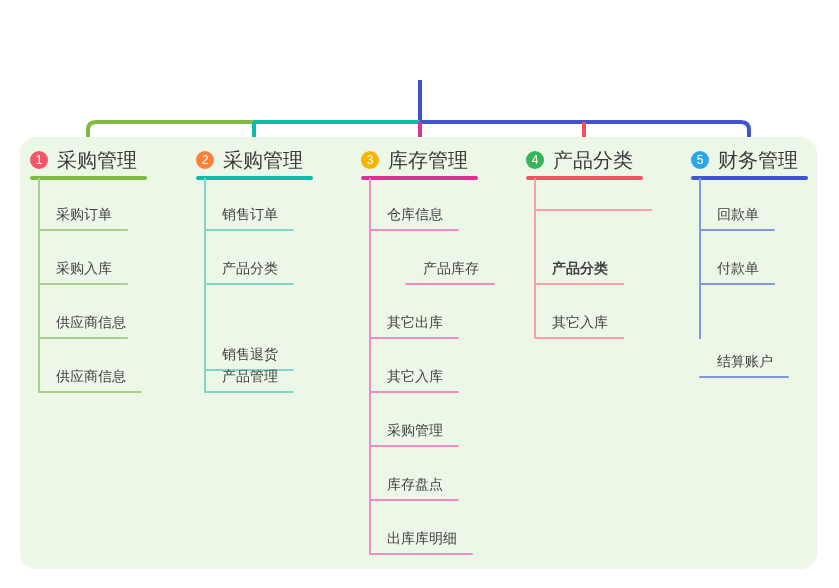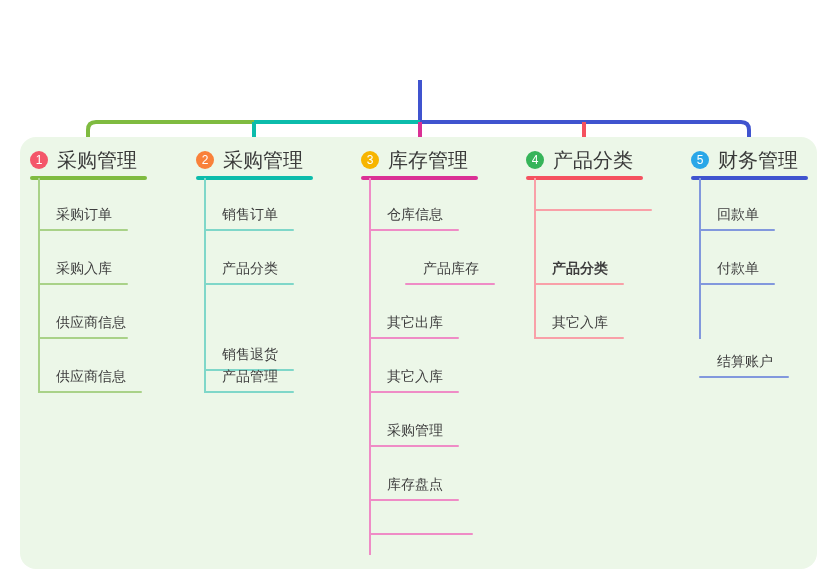--- a/index.html
+++ b/index.html
@@ -150,20 +150,21 @@
   </div>
           <div class="child" style="top: 274px;">
     <span class="child-label">采购管理</span>
     <div class="child-underline" style="background: rgb(239, 140, 198); width: 90px;"></div>
   </div>
           <div class="child" style="top: 328px;">
     <span class="child-label">库存盘点</span>
     <div class="child-underline" style="background: rgb(239, 140, 198); width: 90px;"></div>
   </div>
           <div class="child" style="top: 382px;">
+    <span class="child-label">出库库明细</span>
     <div class="child-underline" style="background: rgb(239, 140, 198); width: 104px;"></div>
   </div>
         </div>
   </div>
       <div class="branch" style="left: 526px;">
     <div class="branch-title">
       <span class="badge" style="background: rgb(54, 180, 89);">4</span>
       <span class="branch-label">产品分类</span>
     </div>
     <div class="branch-underline" style="background: rgb(245, 81, 95);"></div>

